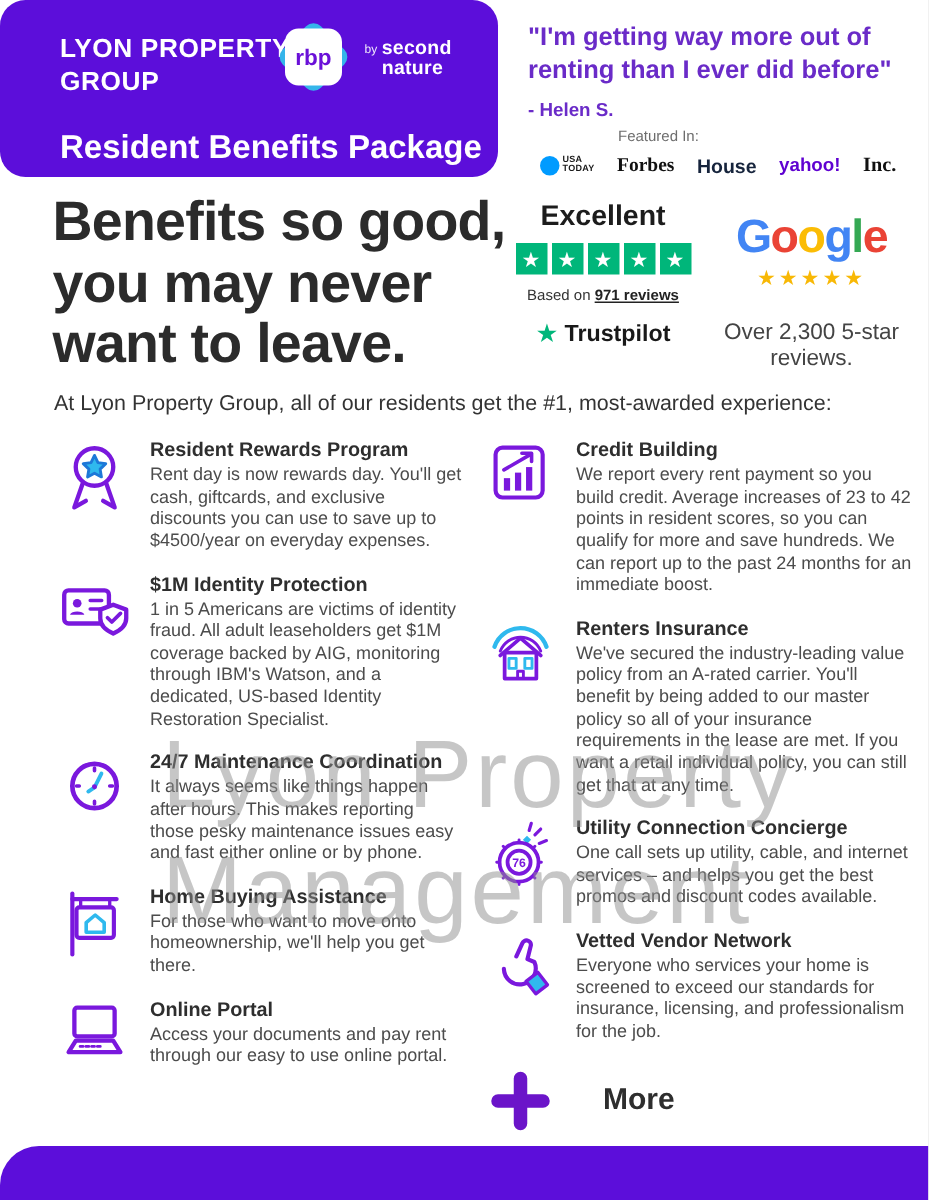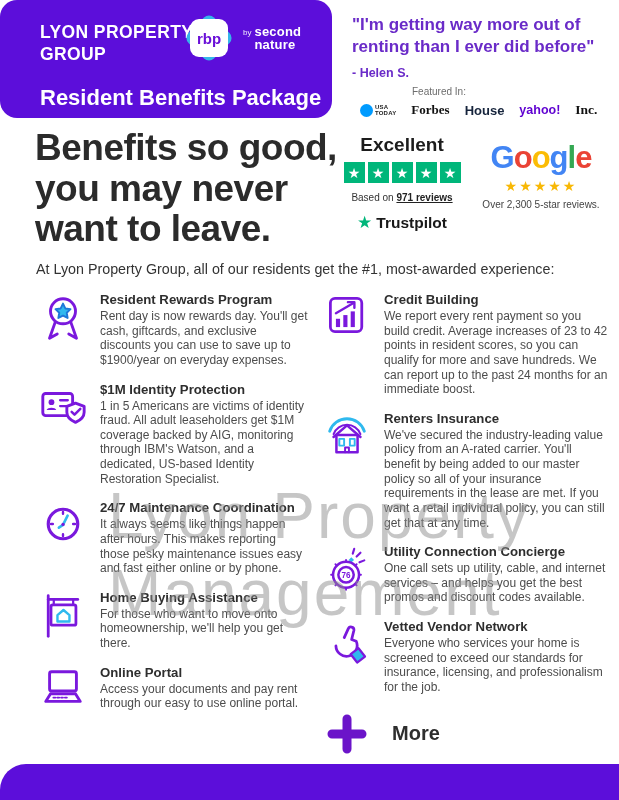--- a/index.html
+++ b/index.html
@@ -58,36 +58,36 @@
   .reviews-link { font-weight:700; text-decoration:underline; color:#222; }
   .tp-brand { margin-top:9px; display:flex; align-items:center; justify-content:center; gap:4px; }
   .tp-brand-star { color:#00b67a; font-size:17px; }
   .tp-brand-name { font-size:15.5px; font-weight:800; color:#191919; }
 
   .google { position:absolute; left:472px; top:140px; width:138px; text-align:center; }
   .google-word { font-size:31px; font-weight:700; letter-spacing:-1px; }
   .g-1{color:#4285f4}.g-2{color:#ea4335}.g-3{color:#fbbc05}.g-4{color:#4285f4}.g-5{color:#34a853}.g-6{color:#ea4335}
   .g-stars { margin-top:1px; }
   .g-stars .star { color:#f8b805; font-size:14px; letter-spacing:2px; }
-  .g-caption { margin-top:4px; font-size:10px; color:#444; }
+  .g-caption { margin-top:18px; font-size:15px; color:#444; }
 
   
   .intro { position:absolute; left:36px; top:261px; width:575px; font-size:14.3px; color:#333; }
 
   
   .benefits { position:absolute; left:36px; top:292px; width:572px; display:flex; gap:12px; z-index:1; }
   .col { display:flex; flex-direction:column; }
   .col-left { width:272px; }
   .col-right { width:288px; }
   .item { display:flex; gap:10px; margin-bottom:14px; }
   .icon-box { width:54px; height:54px; flex:none; display:flex; align-items:flex-start; justify-content:center; }
   .item-text { flex:1; }
   .item-title { font-size:13.2px; font-weight:700; color:#2e2e2e; margin-bottom:2px; }
   .item-body { font-size:12px; color:#4c4c4c; line-height:1.22; }
-  .more-row { display:flex; align-items:center; gap:24px; margin-top:4px; margin-left:6px; cursor:pointer; }
+  .more-row { display:flex; align-items:center; gap:34px; margin-top:4px; margin-left:6px; cursor:pointer; }
   .more-label { font-size:20px; font-weight:700; color:#2e2e2e; }
 
   
   .watermark { position:absolute; left:108px; top:478px; z-index:5; pointer-events:none;
     font-size:64px; font-weight:300; color:#8f8f8f; opacity:.5; line-height:1.2; letter-spacing:2px; }
 
   
   .footer { position:absolute; left:0; bottom:0; width:619px; height:36px;
     background:#5c0eda; border-top-left-radius:26px; }
 
@@ -173,21 +173,21 @@
         <div class="icon-box">
           <svg width="50" height="54" viewBox="0 0 52 54" fill="none" stroke="#7a18dd" stroke-width="3" stroke-linecap="round" stroke-linejoin="round">
             <path d="M18 30 L12 47 L20 42.5"></path>
             <path d="M34 30 L40 47 L32 42.5"></path>
             <circle cx="26" cy="19" r="13" fill="#fff"></circle>
             <path d="M26 11 l2.4 5 5.4.7 -3.9 3.8.9 5.4 -4.8-2.5 -4.8 2.5.9-5.4 -3.9-3.8 5.4-.7 z" fill="#2fb9ee" stroke="#1d78d8" stroke-width="2"></path>
           </svg>
         </div>
         <div class="item-text">
           <div class="item-title">Resident Rewards Program</div>
-          <div class="item-body">Rent day is now rewards day. You'll get cash, giftcards, and exclusive discounts you can use to save up to $1900/year on everyday expenses.</div>
+          <div class="item-body">Rent day is now rewards day. You'll get cash, giftcards, and exclusive discounts you can use to save up to $4500/year on everyday expenses.</div>
         </div>
       </div>
 
       <div class="item">
         <div class="icon-box">
           <svg width="50" height="50" viewBox="0 0 52 52" fill="none" stroke="#7a18dd" stroke-width="3" stroke-linecap="round" stroke-linejoin="round">
             <rect x="5" y="12" width="31" height="23" rx="3" fill="#fff"></rect>
             <circle cx="14" cy="21" r="3" fill="#7a18dd" stroke="none"></circle>
             <path d="M9 29 c1-3 9-3 10 0" fill="#7a18dd" stroke="none"></path>
             <path d="M23 19 h8 M23 25 h8" stroke-width="2.4"></path>

